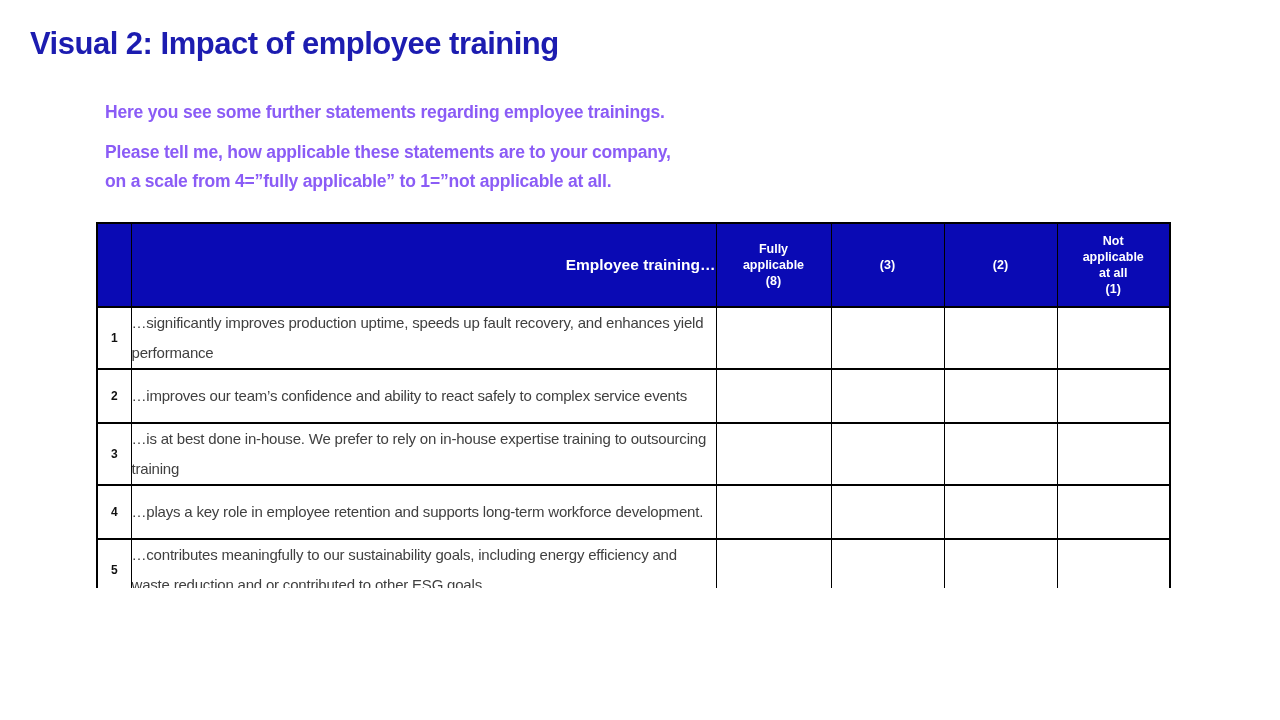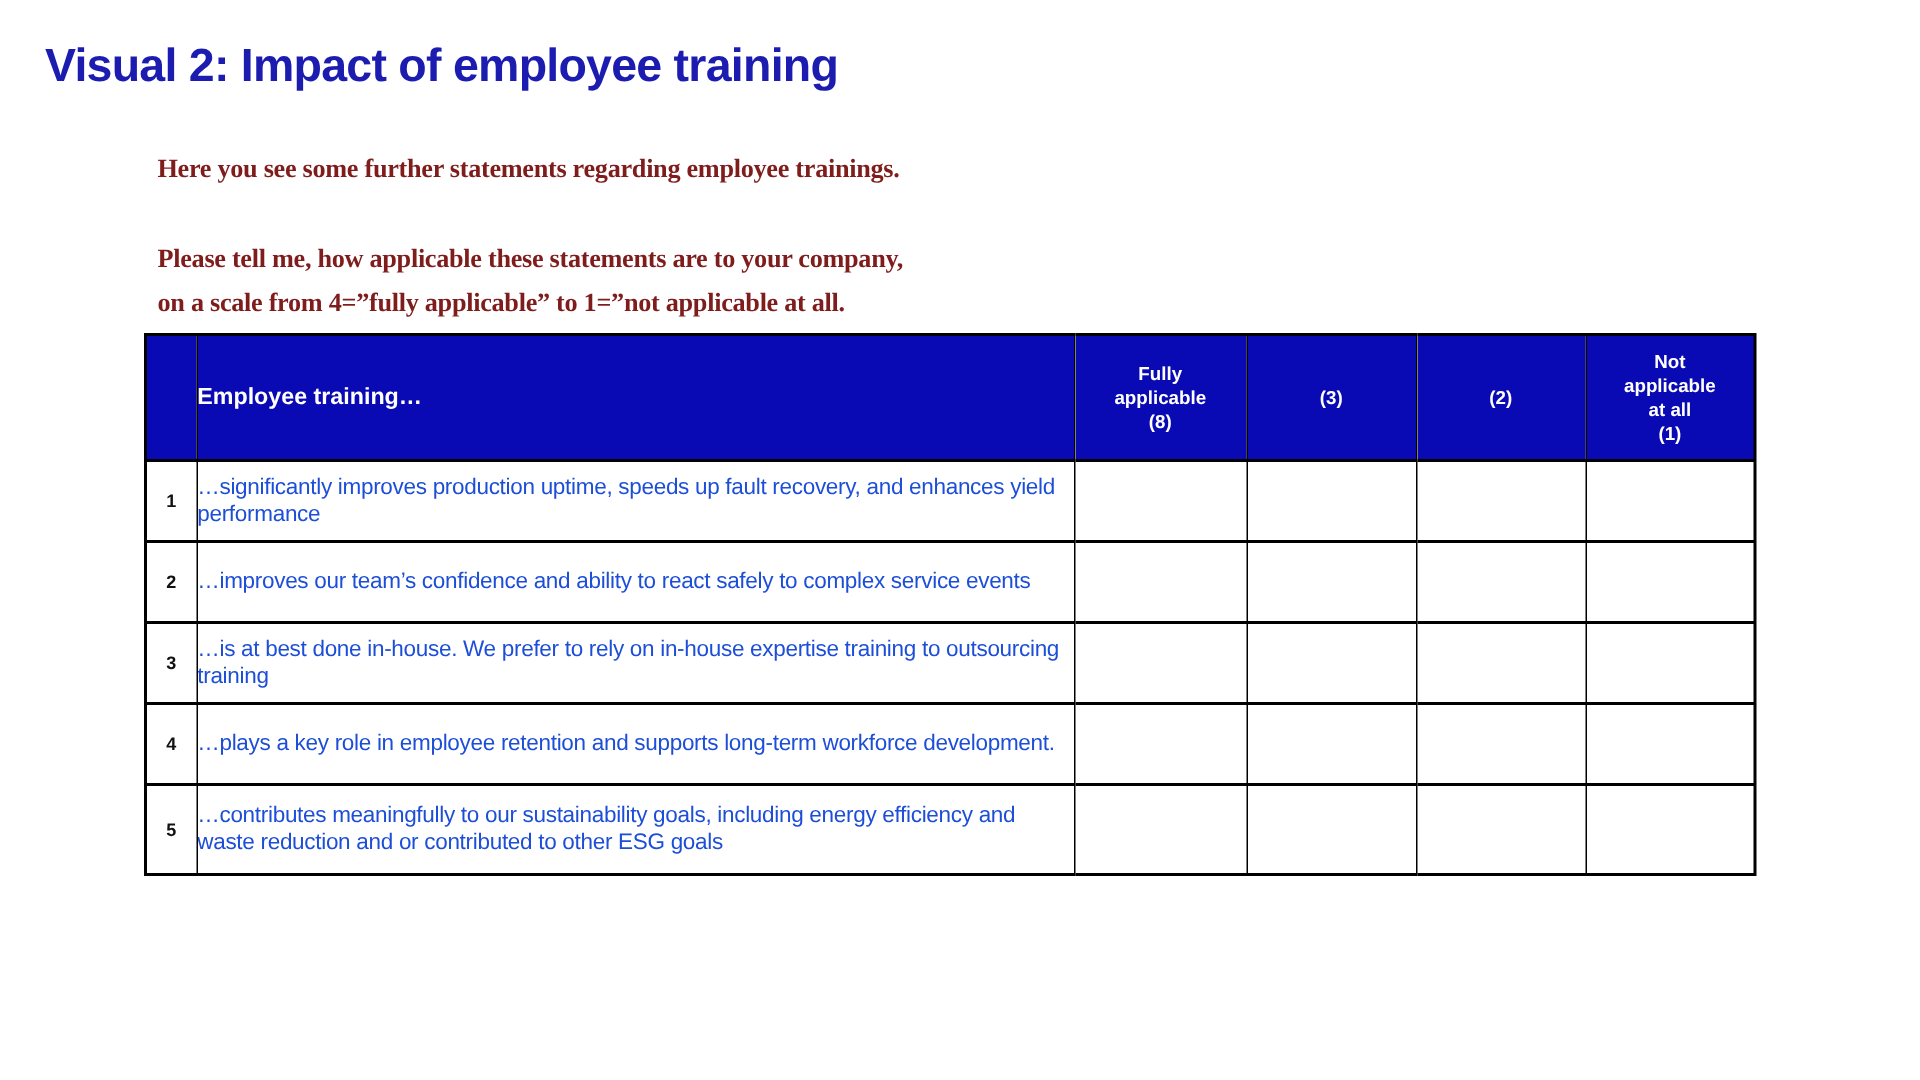--- a/index.html
+++ b/index.html
@@ -23,33 +23,32 @@
     margin: 0;
     font-size: 31px;
     font-weight: bold;
     color: #1c1cb0;
     letter-spacing: -0.5px;
   }
   .intro {
     position: absolute;
     left: 105px;
     top: 98px;
-    color: #7f1d1d;
-    font-family: Liberation Serif, serif;
+    color: #8b5cf6;
   }
   .intro p {
     margin: 0;
     font-size: 17.5px;
     font-weight: bold;
     line-height: 29px;
     white-space: pre-line;
     letter-spacing: -0.2px;
   }
   .intro p.second {
-    margin-top: 31px;
+    margin-top: 11px;
   }
   table.survey {
     position: absolute;
     left: 96px;
     top: 222px;
     border-collapse: collapse;
     table-layout: fixed;
     border: 2px solid #000000;
   }
   table.survey td, table.survey th {
@@ -59,41 +58,41 @@
     padding: 0;
     overflow: hidden;
   }
   .hdr {
     background: #0a0ab4;
     color: #ffffff;
     font-weight: bold;
     vertical-align: middle;
   }
   th.hdr-statement {
-    text-align: left;
+    text-align: right;
     font-size: 15.5px;
     padding: 6px 10px;
   }
   th.hdr-scale {
     text-align: center;
     font-size: 12.5px;
     line-height: 16px;
     white-space: pre-line;
   }
   td.num-cell {
     text-align: center;
     vertical-align: middle;
     font-size: 12px;
     font-weight: bold;
     color: #111111;
   }
   td.statement-cell {
     font-size: 15px;
-    line-height: 18px;
-    color: #1d4ed8;
+    line-height: 30px;
+    color: #404040;
     vertical-align: middle;
     padding: 6px 10px;
     letter-spacing: -0.2px;
   }
   td.answer-cell {
     background: #ffffff;
   }
   .footer-confidential {
     position: absolute;
     left: 50%;

